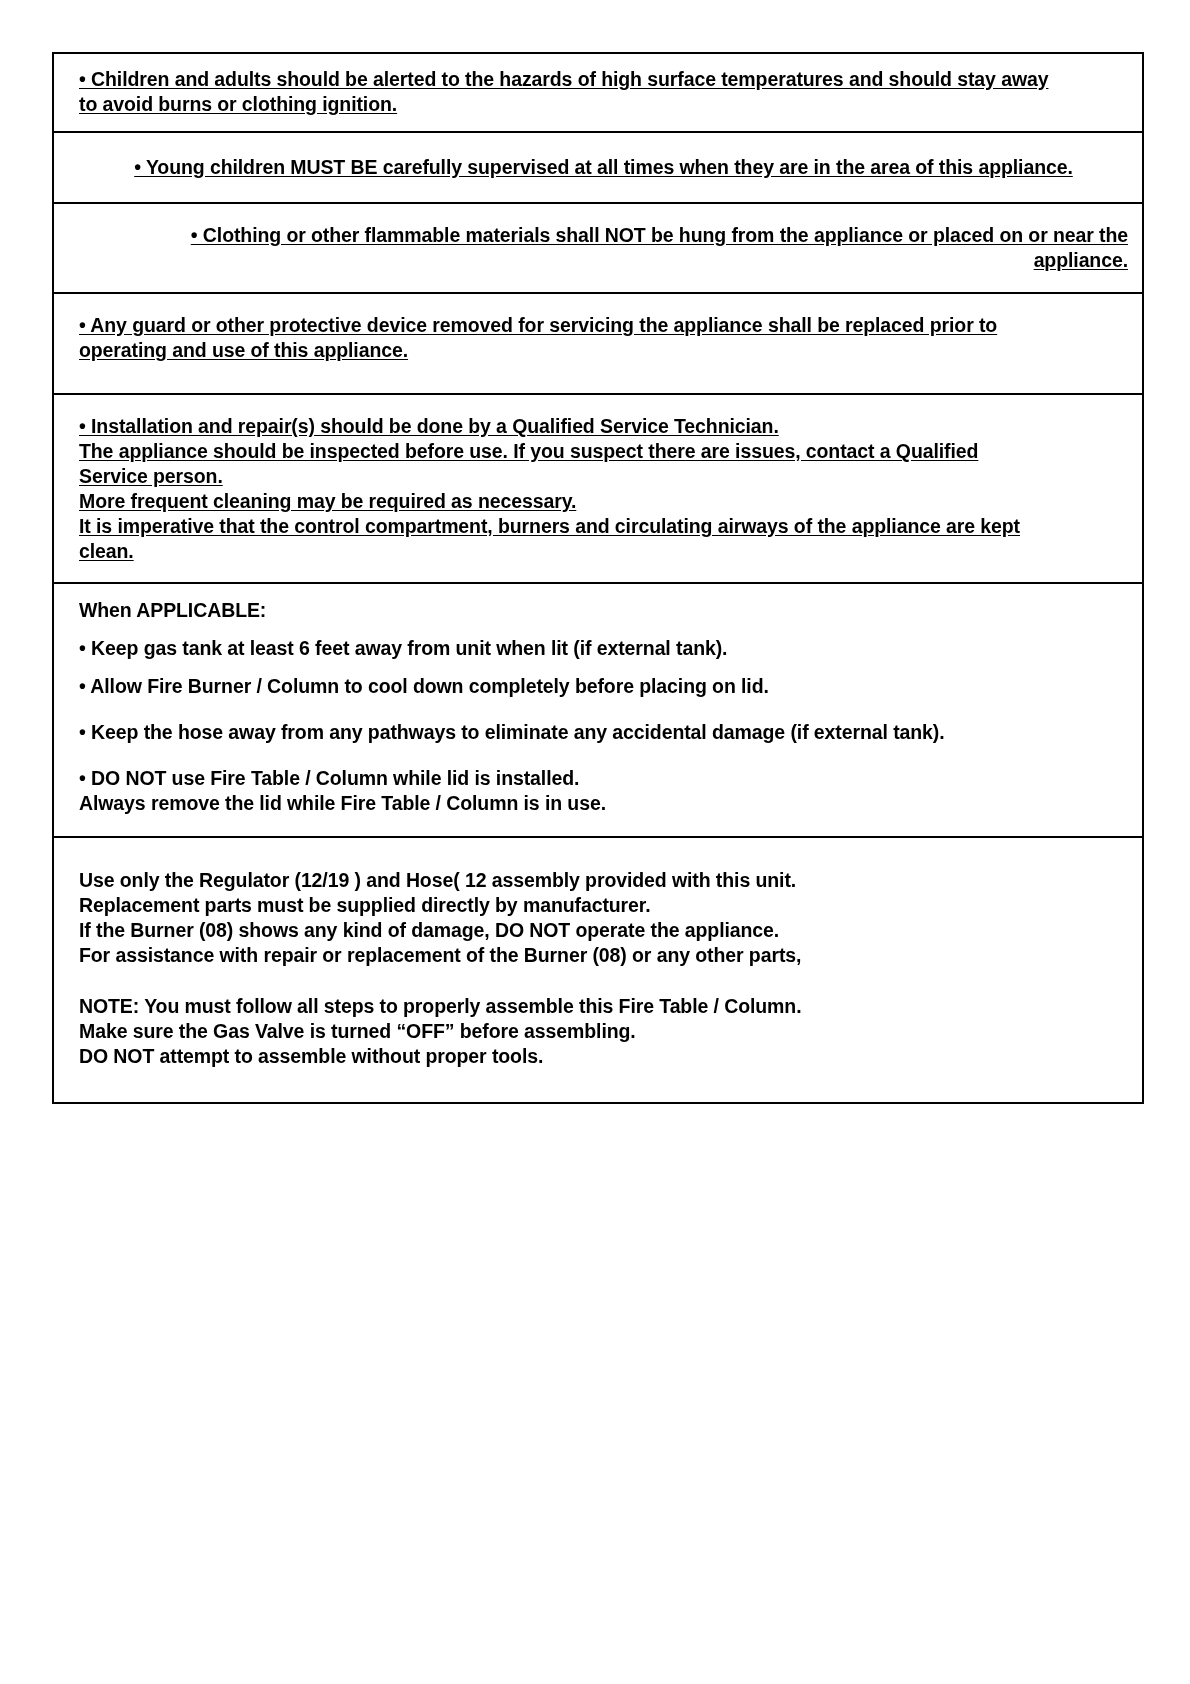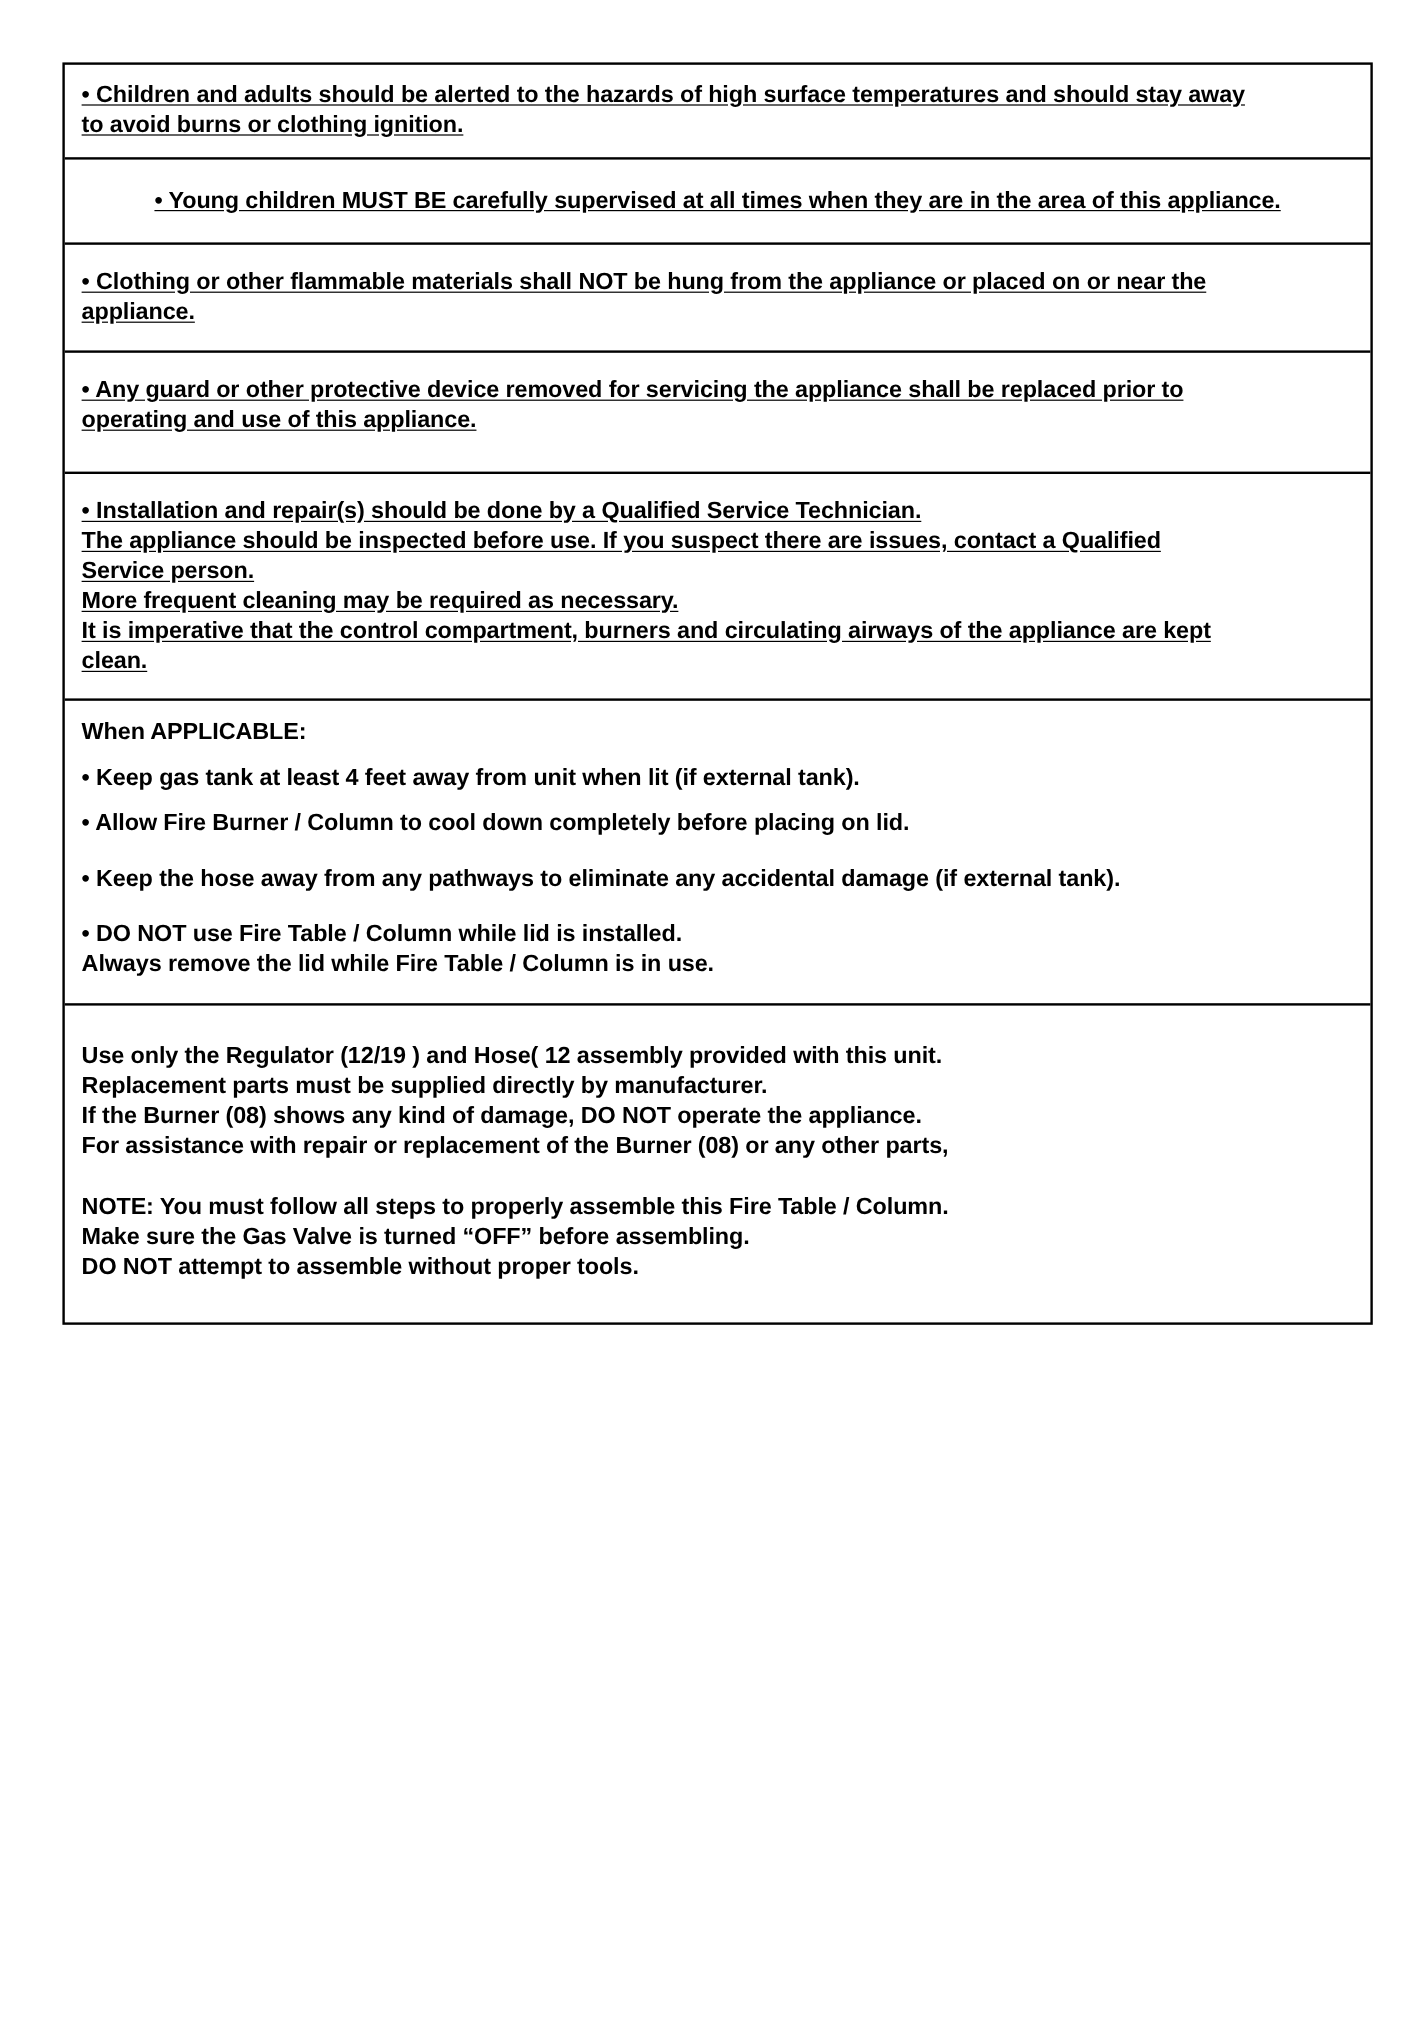--- a/index.html
+++ b/index.html
@@ -26,38 +26,38 @@
     position: absolute;
     left: 52px;
     top: 52px;
     width: 1092px;
     border: 2px solid #000000;
     box-sizing: border-box;
   }
   .row {
     border-bottom: 2px solid #000000;
     box-sizing: border-box;
-    padding: 10px 14px 12px 14px;
+    padding: 10px 14px 12px 25px;
   }
   .row:last-child {
     border-bottom: none;
   }
   .line {
     font-size: 19.5px;
     font-weight: bold;
     line-height: 25px;
     letter-spacing: -0.1px;
   }
   .ul .line {
     text-decoration: underline;
     text-underline-offset: 2px;
   }
   .row-children { padding-top: 13px; padding-bottom: 14px; }
   .row-young { padding-top: 22px; padding-bottom: 22px; text-align: center; }
-  .row-clothing { padding-top: 19px; padding-bottom: 19px; }
+  .row-clothing { padding-top: 19px; padding-bottom: 19px; text-align: right; }
   .row-guard { padding-top: 19px; padding-bottom: 30px; }
   .row-install { padding-top: 19px; padding-bottom: 18px; }
   .row-applicable { padding-top: 14px; padding-bottom: 20px; }
   .row-regulator { padding-top: 30px; padding-bottom: 33px; }
 
   .gap-sm { height: 13px; }
   .gap-md { height: 21px; }
   .gap-lg { height: 26px; }
 </style>
 </head>
@@ -91,21 +91,21 @@
       <div class="line">The appliance should be inspected before use. If you suspect there are issues, contact a Qualified</div>
       <div class="line">Service person.</div>
       <div class="line">More frequent cleaning may be required as necessary.</div>
       <div class="line">It is imperative that the control compartment, burners and circulating airways of the appliance are kept</div>
       <div class="line">clean.</div>
     </div>
 
     <div class="row row-applicable">
       <div class="line">When APPLICABLE:</div>
       <div class="gap-sm"></div>
-      <div class="line">• Keep gas tank at least 4 feet away from unit when lit (if external tank).</div>
+      <div class="line">• Keep gas tank at least 6 feet away from unit when lit (if external tank).</div>
       <div class="gap-sm"></div>
       <div class="line">• Allow Fire Burner / Column to cool down completely before placing on lid.</div>
       <div class="gap-md"></div>
       <div class="line">• Keep the hose away from any pathways to eliminate any accidental damage (if external tank).</div>
       <div class="gap-md"></div>
       <div class="line">• DO NOT use Fire Table / Column while lid is installed.</div>
       <div class="line">Always remove the lid while Fire Table / Column is in use.</div>
     </div>
 
     <div class="row row-regulator">

